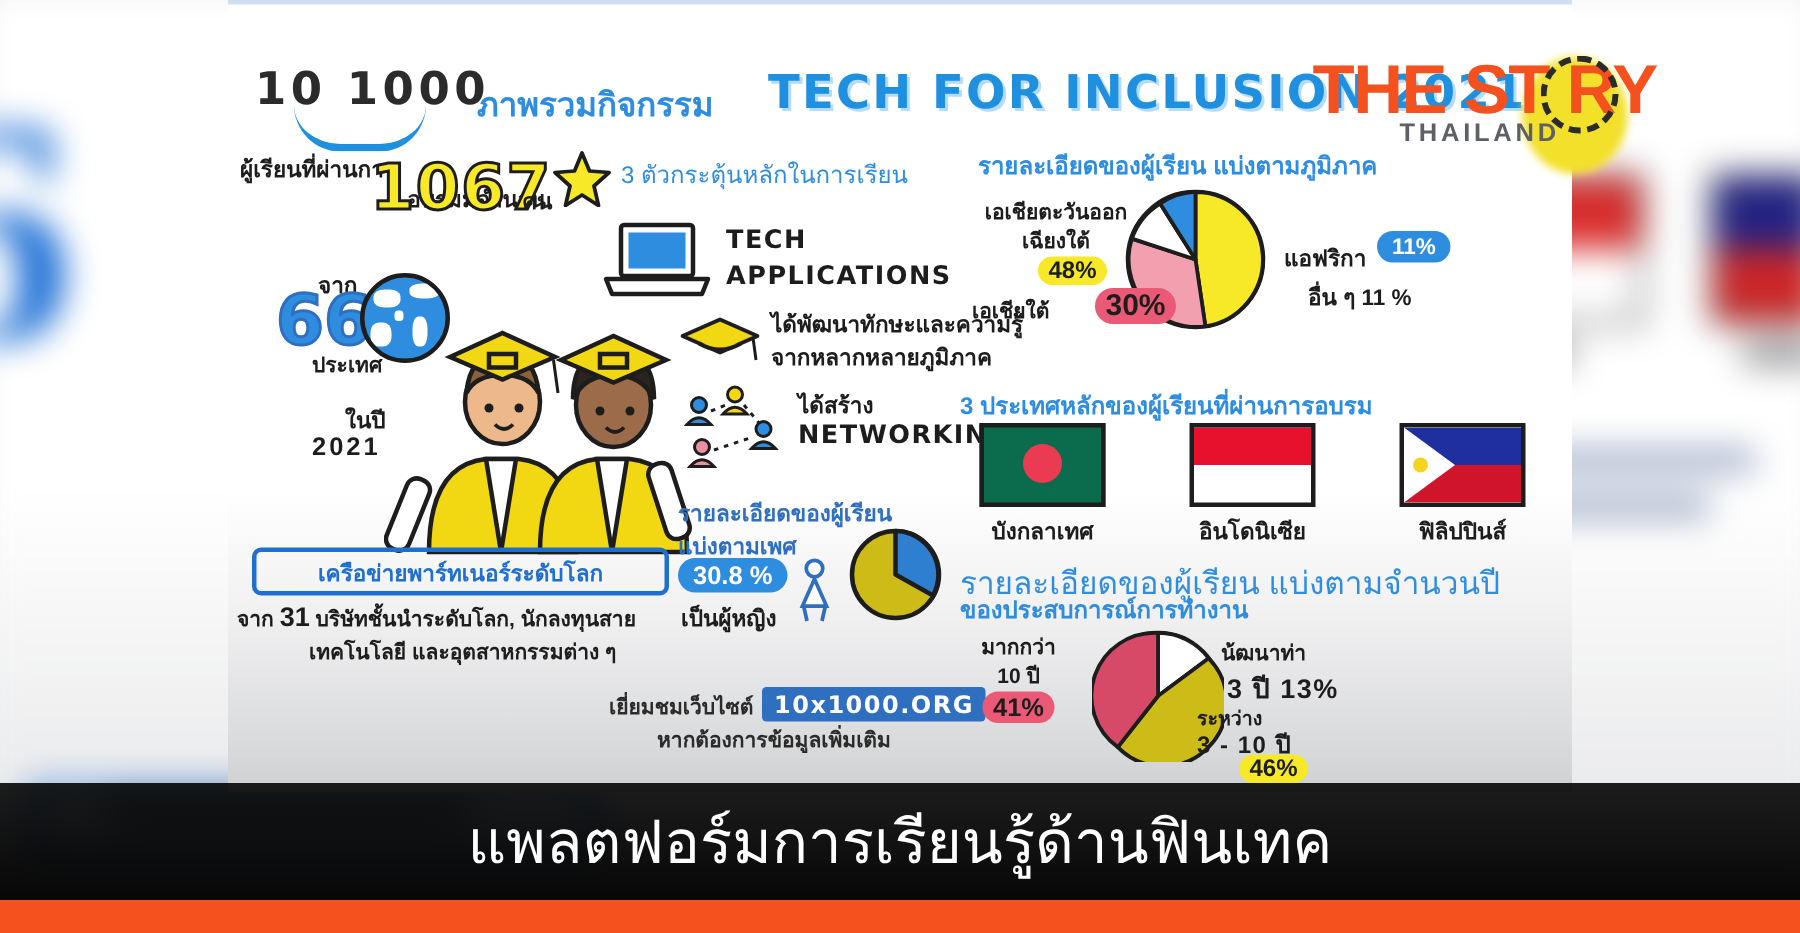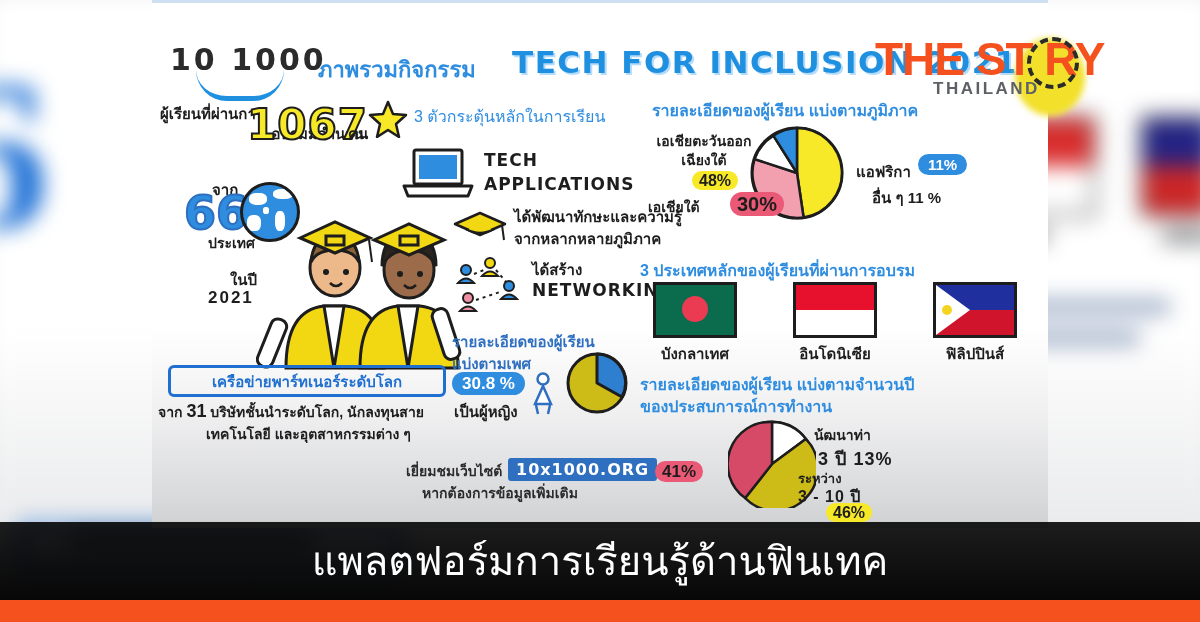--- a/index.html
+++ b/index.html
@@ -94,42 +94,42 @@
   .g-h2{position:absolute;left:300px;top:352px;font-size:15px;color:#2f6fc0;font-weight:bold;}
   .g-pct{position:absolute;left:300px;top:374px;font-size:17px;}
   .g-fem{position:absolute;left:302px;top:400px;font-size:15px;font-weight:bold;color:#1d1d1d;}
   .g-icon{position:absolute;left:378px;top:372px;width:26px;height:44px;}
   .g-pie{position:absolute;left:414px;top:352px;width:62px;height:62px;}
 
   
   .w1{position:absolute;left:254px;top:460px;font-size:14px;font-weight:bold;color:#2b2b2b;}
   .w-url{position:absolute;left:356px;top:458px;font-size:16px;font-weight:bold;color:#fff;background:#2f6fc0;
          padding:2px 8px;border-radius:3px;letter-spacing:1px;font-family:"DejaVu Sans",sans-serif;}
-  .w2{position:absolute;left:270px;top:482px;font-size:14px;font-weight:bold;color:#2b2b2b;}
+  .w2{position:absolute;left:286px;top:482px;font-size:14px;font-weight:bold;color:#2b2b2b;}
 
   
   .r-h{position:absolute;left:500px;top:98px;font-size:16px;color:#2f8de0;font-weight:bold;}
   .r-pie{position:absolute;left:598px;top:126px;width:94px;height:94px;}
   .r-l1{position:absolute;left:492px;top:132px;width:120px;text-align:center;font-size:14px;font-weight:bold;color:#1d1d1d;line-height:19px;}
   .r-l1b{position:absolute;left:492px;top:172px;width:120px;text-align:center;font-size:16px;}
   .r-l2{position:absolute;left:496px;top:196px;font-size:14px;font-weight:bold;color:#1d1d1d;}
   .r-l2b{position:absolute;left:578px;top:193px;font-size:20px;}
   .r-l3{position:absolute;left:704px;top:160px;font-size:15px;font-weight:bold;color:#1d1d1d;text-align:right;}
   .r-l3b{position:absolute;left:766px;top:156px;font-size:15px;}
   .r-l4{position:absolute;left:720px;top:186px;font-size:15px;font-weight:bold;color:#1d1d1d;}
 
   
   .c-h{position:absolute;left:488px;top:258px;font-size:16px;color:#2f8de0;font-weight:bold;}
   .flagrow{position:absolute;left:488px;top:282px;width:390px;display:flex;justify-content:space-between;}
   .fcell{width:110px;text-align:center;}
   .flag{width:78px;height:50px;border:3px solid #1d1d1d;margin:0 auto;position:relative;overflow:hidden;background:#fff;}
   .fname{margin-top:4px;font-size:15px;font-weight:bold;color:#1d1d1d;}
 
   
-  .e-h1{position:absolute;left:488px;top:372px;font-size:16px;color:#2f8de0;font-weight:bold;}
+  .e-h1{position:absolute;left:488px;top:372px;font-size:21px;color:#2f8de0;font-weight:normal;}
   .e-h2{position:absolute;left:488px;top:394px;font-size:16px;color:#2f8de0;font-weight:bold;}
   .e-pie{position:absolute;left:576px;top:420px;width:88px;height:88px;}
   .e-l1{position:absolute;left:480px;top:422px;width:94px;text-align:center;font-size:14px;font-weight:bold;color:#1d1d1d;line-height:19px;}
   .e-l1b{position:absolute;left:480px;top:462px;width:94px;text-align:center;font-size:17px;}
   .e-l2{position:absolute;left:662px;top:424px;font-size:14px;font-weight:bold;color:#1d1d1d;}
   .e-l2b{position:absolute;left:666px;top:444px;font-size:18px;font-weight:bold;color:#1d1d1d;letter-spacing:1px;}
   .e-l3{position:absolute;left:646px;top:468px;font-size:13px;font-weight:bold;color:#1d1d1d;}
   .e-l3b{position:absolute;left:646px;top:484px;font-size:16px;font-weight:bold;color:#1d1d1d;letter-spacing:1px;}
   .e-l3c{position:absolute;left:652px;top:504px;font-size:16px;}
 
@@ -375,20 +375,24 @@
       <svg width="88" height="88" viewBox="0 0 88 88">
         <circle cx="44" cy="44" r="42" fill="#ffffff" stroke="#1d1d1d" stroke-width="3"></circle>
 
         <path d="M44 44 L44 2 A42 42 0 0 1 77.8 18.9 Z" fill="#ffffff" stroke="#1d1d1d" stroke-width="2.5" stroke-linejoin="round"></path>
 
         <path d="M44 44 L77.8 18.9 A42 42 0 0 1 17.2 78.1 Z" fill="#cdbb18" stroke="#1d1d1d" stroke-width="2.5" stroke-linejoin="round"></path>
 
         <path d="M44 44 L17.2 78.1 A42 42 0 0 1 44 2 Z" fill="#d64a68" stroke="#1d1d1d" stroke-width="2.5" stroke-linejoin="round"></path>
       </svg>
     </div>
+    <div class="e-l1 th">
+      <div>มากกว่า</div>
+      <div>10 ปี</div>
+    </div>
     <div class="e-l1b"><span class="hl-p">41%</span></div>
     <div class="e-l2 th">น้ฒนาท่า</div>
     <div class="e-l2b th">3 ปี 13%</div>
     <div class="e-l3 th">ระหว่าง</div>
     <div class="e-l3b th">3 - 10 ปี</div>
     <div class="e-l3c"><span class="hl-y">46%</span></div>
   </div>
 
   <div class="tslogo">
     <div class="ts-ball"></div>

